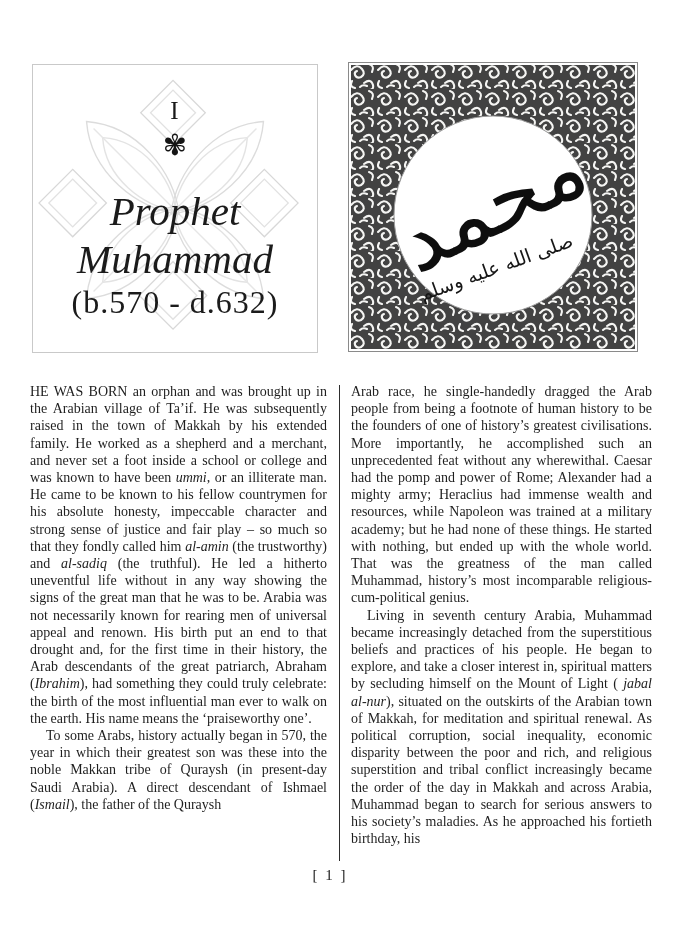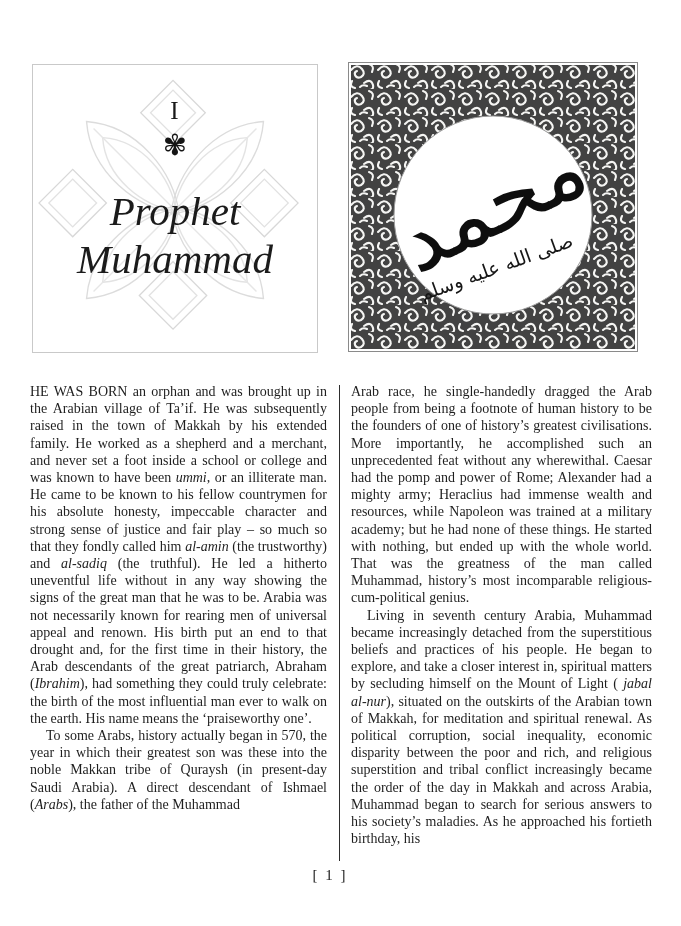--- a/index.html
+++ b/index.html
@@ -95,20 +95,21 @@
         <rect x="-24" y="-24" width="48" height="48" transform="translate(233,139) rotate(45)"></rect>
         <rect x="-17" y="-17" width="34" height="34" transform="translate(233,139) rotate(45)" stroke="#e2e2e2"></rect>
         <rect x="-24" y="-24" width="48" height="48" transform="translate(141,232) rotate(45)"></rect>
         <rect x="-17" y="-17" width="34" height="34" transform="translate(141,232) rotate(45)" stroke="#e2e2e2"></rect>
       </g>
     </svg>
     <div class="line chapter-number">I</div>
     <div class="line chapter-ornament">✾</div>
     <div class="line chapter-title t2">Muhammad</div>
     <div class="line chapter-title t1">Prophet</div>
+    <div class="line chapter-dates">(b.570 - d.632)</div>
   </div>
 
   <div class="calligraphy-panel">
     <svg viewBox="0 0 290 290" xmlns="http://www.w3.org/2000/svg">
       <defs>
         <pattern id="arab" width="27" height="27" patternUnits="userSpaceOnUse">
           <rect width="27" height="27" fill="#424242"></rect>
           <g stroke="#f5f5f3" stroke-width="2.1" fill="none" stroke-linecap="round">
             <path d="M3,8 q6,-7 11,-1 q4,5 -1,8 q-4,2 -6,-2 q-1,-3 2,-4"></path>
             <path d="M16,21 q7,-5 9,2 q1,5 -4,5"></path>
@@ -122,21 +123,21 @@
       <rect x="3" y="3" width="284" height="284" fill="url(#arab)"></rect>
       <circle cx="145" cy="153" r="99" fill="#ffffff" stroke="#9a9a9a" stroke-width="1"></circle>
       <text x="145" y="172" text-anchor="middle" font-size="86" fill="#0e0e0e" font-family="DejaVu Sans, sans-serif" transform="rotate(-26 145 145)">محمد</text>
       <text x="148" y="213" text-anchor="middle" font-size="19" fill="#161616" font-family="DejaVu Sans, sans-serif" transform="rotate(-20 145 205)">صلى الله عليه وسلم</text>
     </svg>
   </div>
 
   <div class="text-columns">
     <div class="column left" id="col-left">
         <p class="body-para"><span>HE WAS BORN an orphan and was brought up in the Arabian village of Ta’if. He was subsequently raised in the town of Makkah by his extended family. He worked as a shepherd and a merchant, and never set a foot inside a school or college and was known to have been </span><span class="it">ummi</span><span>, or an illiterate man. He came to be known to his fellow countrymen for his absolute honesty, impeccable character and strong sense of justice and fair play – so much so that they fondly called him </span><span class="it">al-amin</span><span> (the trustworthy) and </span><span class="it">al-sadiq</span><span> (the truthful). He led a hitherto uneventful life without in any way showing the signs of the great man that he was to be. Arabia was not necessarily known for rearing men of universal appeal and renown. His birth put an end to that drought and, for the first time in their history, the Arab descendants of the great patriarch, Abraham (</span><span class="it">Ibrahim</span><span>), had something they could truly celebrate: the birth of the most influential man ever to walk on the earth. His name means the ‘praiseworthy one’.</span></p>
-        <p class="body-para indent"><span>To some Arabs, history actually began in 570, the year in which their greatest son was these into the noble Makkan tribe of Quraysh (in present-day Saudi Arabia). A direct descendant of Ishmael (</span><span class="it">Arabs</span><span>), the father of the Muhammad</span></p>
+        <p class="body-para indent"><span>To some Arabs, history actually began in 570, the year in which their greatest son was these into the noble Makkan tribe of Quraysh (in present-day Saudi Arabia). A direct descendant of Ishmael (</span><span class="it">Ismail</span><span>), the father of the Quraysh</span></p>
       </div>
     <div class="divider"></div>
     <div class="column right" id="col-right">
         <p class="body-para"><span>Arab race, he single-handedly dragged the Arab people from being a footnote of human history to be the founders of one of history’s greatest civilisations. More importantly, he accomplished such an unprecedented feat without any wherewithal. Caesar had the pomp and power of Rome; Alexander had a mighty army; Heraclius had immense wealth and resources, while Napoleon was trained at a military academy; but he had none of these things. He started with nothing, but ended up with the whole world. That was the greatness of the man called Muhammad, history’s most incomparable religious-cum-political genius.</span></p>
         <p class="body-para indent"><span>Living in seventh century Arabia, Muhammad became increasingly detached from the superstitious beliefs and practices of his people. He began to explore, and take a closer interest in, spiritual matters by secluding himself on the Mount of Light ( </span><span class="it">jabal al-nur</span><span>), situated on the outskirts of the Arabian town of Makkah, for meditation and spiritual renewal. As political corruption, social inequality, economic disparity between the poor and rich, and religious superstition and tribal conflict increasingly became the order of the day in Makkah and across Arabia, Muhammad began to search for serious answers to his society’s maladies. As he approached his fortieth birthday, his</span></p>
       </div>
   </div>
 
   <div class="page-number">[ 1 ]</div>
 

